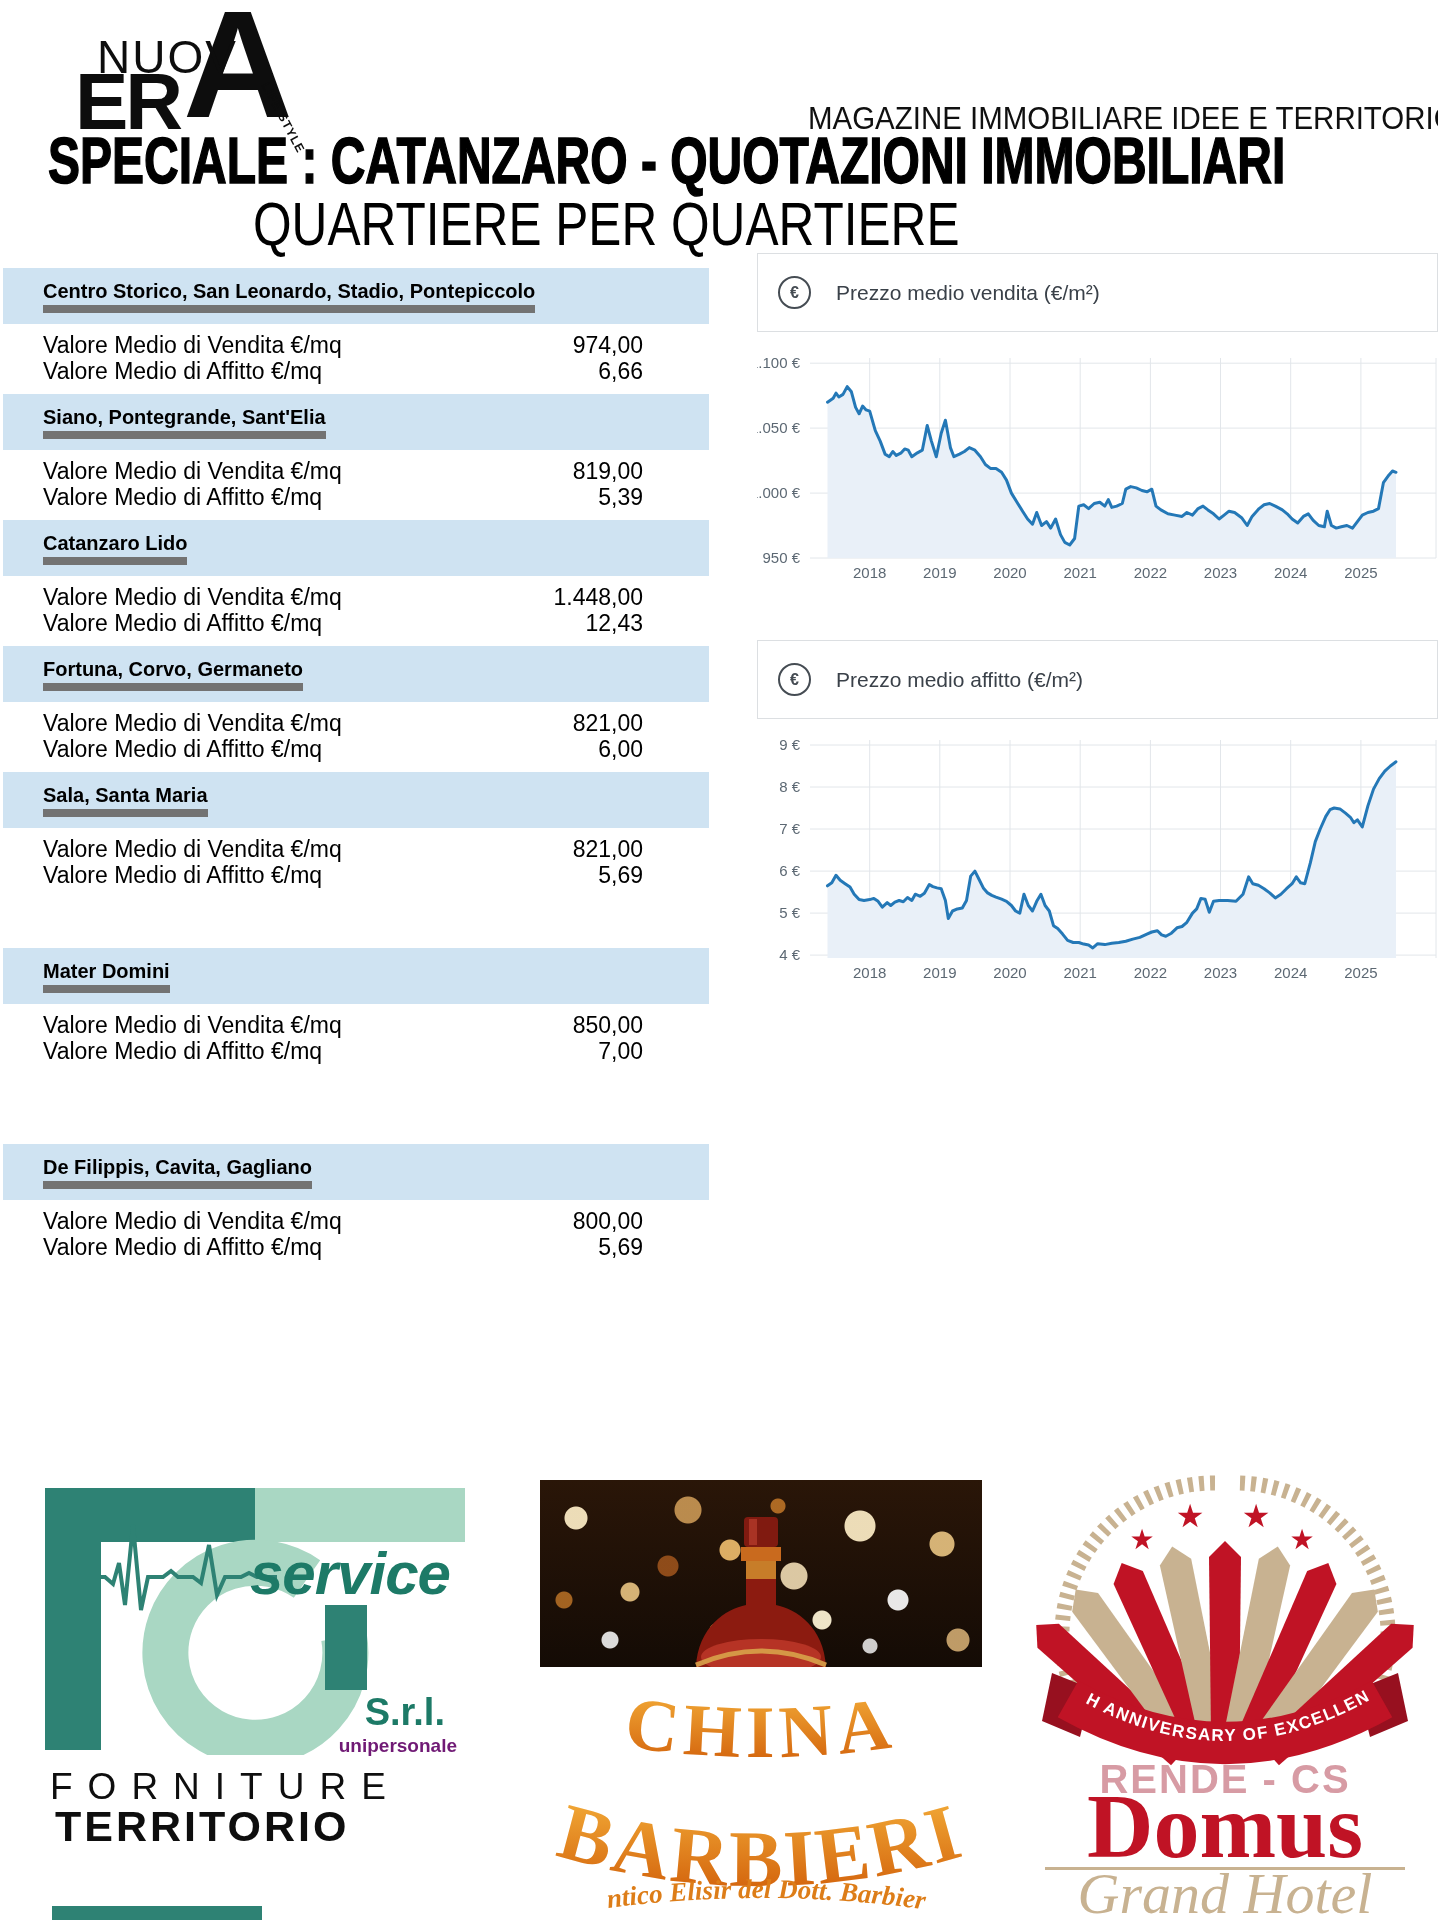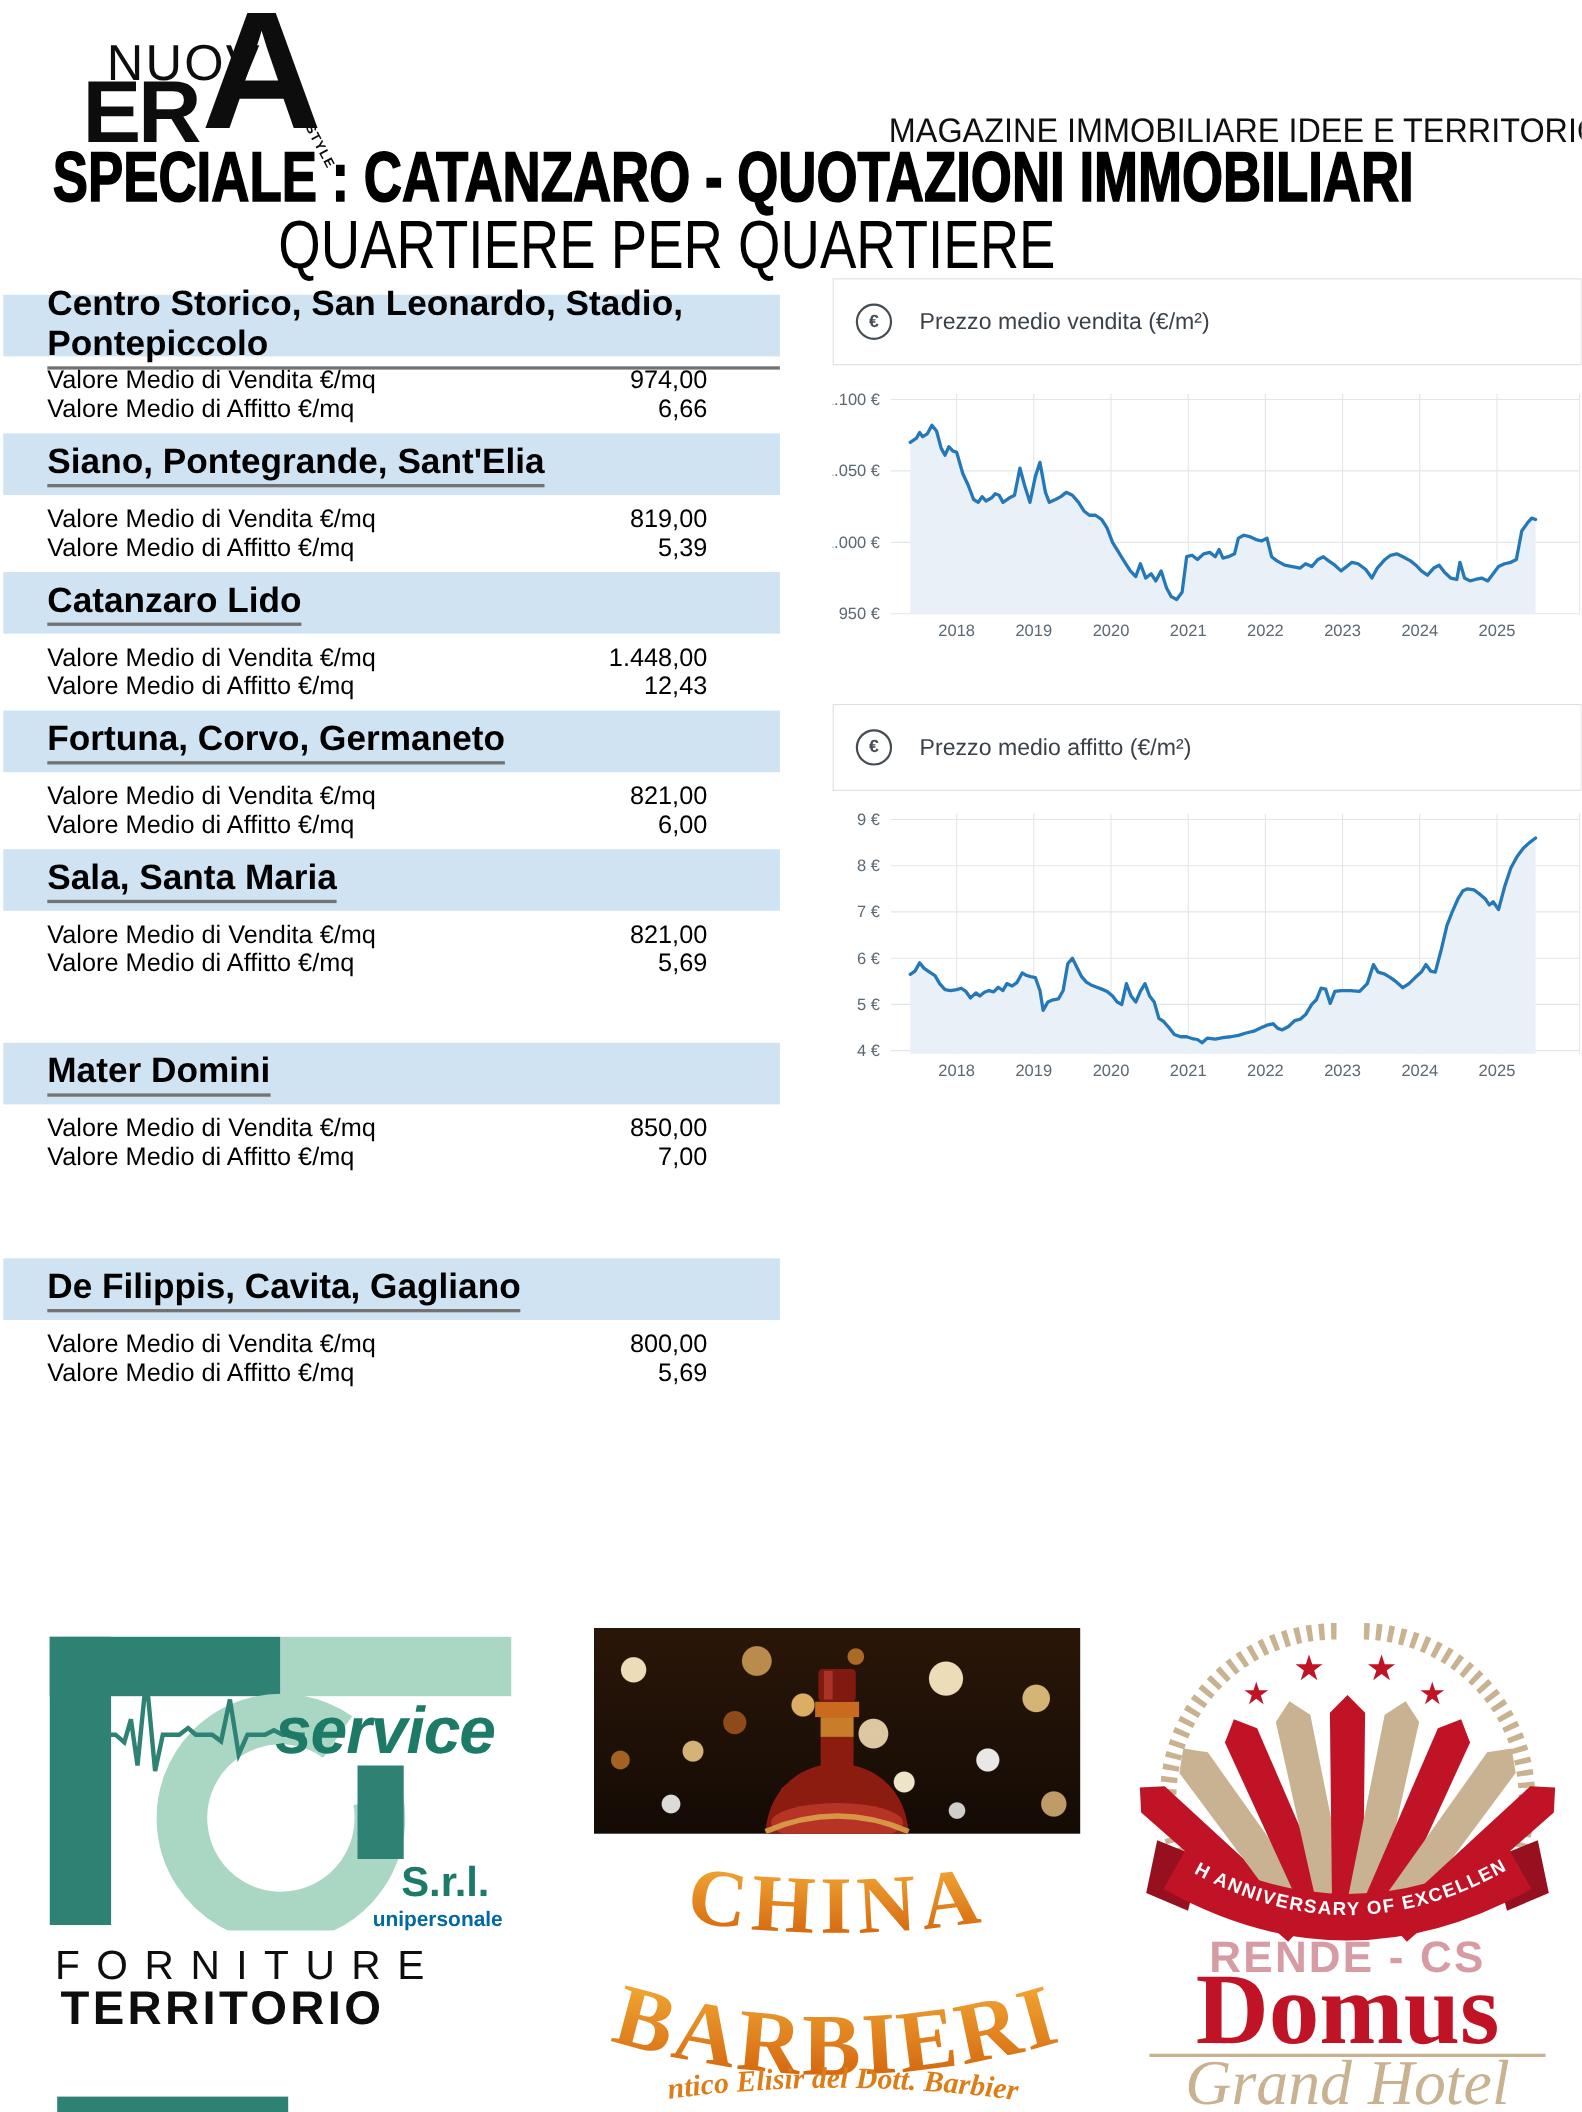--- a/index.html
+++ b/index.html
@@ -22,21 +22,21 @@
   #title-line2{position:absolute;left:253px;top:188px;font-size:62px;font-weight:400;
                transform:scaleX(.8);transform-origin:left top;white-space:nowrap;color:#000;}
 
   
   #sections{position:absolute;left:3px;top:268px;width:706px;}
   .section{margin-top:10px;}
   .section:first-child{margin-top:0;}
   .section.gap-small{margin-top:60px;}
   .section.gap-large{margin-top:80px;}
   .section-bar{height:56px;background:#cfe3f2;display:flex;align-items:center;padding-left:40px;}
-  .section-title{font-size:32px;font-weight:700;border-bottom:3px solid #737373;padding-bottom:2px;}
+  .section-title{font-size:20px;font-weight:700;border-bottom:8px solid #737373;padding-bottom:2px;}
   .rows{padding:8px 66px 0 40px;}
   .row{display:flex;justify-content:space-between;font-size:23px;line-height:26px;}
   .lbl{white-space:nowrap;}
   .val{white-space:nowrap;}
 
   
   .chart-card-header{position:absolute;left:757px;width:679px;height:77px;border:1px solid #dcdfe2;background:#fff;
                      display:flex;align-items:center;}
   #card1-header{top:253px;}
   #card2-header{top:640px;}
@@ -45,21 +45,21 @@
   .chart-title{margin-left:25px;font-size:21px;color:#3a4149;}
   .chart-svg{position:absolute;left:757px;}
   #chart-svg-0{top:338px;}
   #chart-svg-1{top:718px;}
   .tick{font-size:15px;fill:#5c6873;font-family:"Liberation Sans",sans-serif;}
 
   
   #ad-fg{position:absolute;left:45px;top:1485px;width:420px;height:435px;}
   #ad-fg .service{position:absolute;left:205px;top:54px;font-size:60px;font-style:italic;font-weight:800;color:#1d7a67;letter-spacing:-1px;}
   #ad-fg .srl{position:absolute;right:20px;top:206px;font-size:38px;font-weight:700;color:#1d7a67;}
-  #ad-fg .unip{position:absolute;right:8px;top:250px;font-size:19px;font-weight:700;color:#0369a1;}
+  #ad-fg .unip{position:absolute;right:8px;top:250px;font-size:19px;font-weight:700;color:#701a75;}
   #ad-fg .forn{position:absolute;left:5px;top:281px;font-size:37px;font-weight:400;letter-spacing:15px;color:#0e0e0e;white-space:nowrap;}
   #ad-fg .osp{position:absolute;left:10px;top:317px;font-size:43px;font-weight:700;letter-spacing:3px;color:#0e0e0e;white-space:nowrap;}
   #ad-fg .web{position:absolute;left:0px;top:359px;font-size:47px;font-weight:700;color:#0e0e0e;white-space:nowrap;}
   #fg-bottom-strip{position:absolute;left:52px;top:1906px;width:210px;height:14px;background:#2e8274;}
 
   #ad-china{position:absolute;left:540px;top:1480px;width:442px;height:440px;}
   #china-photo{position:absolute;left:0;top:0;width:442px;height:187px;overflow:hidden;
     background:
       radial-gradient(circle 14px at 36px 38px, rgba(247,231,193,.95) 0 11px, transparent 12px),
       radial-gradient(circle 11px at 90px 112px, rgba(233,196,130,.9) 0 9px, transparent 10px),

